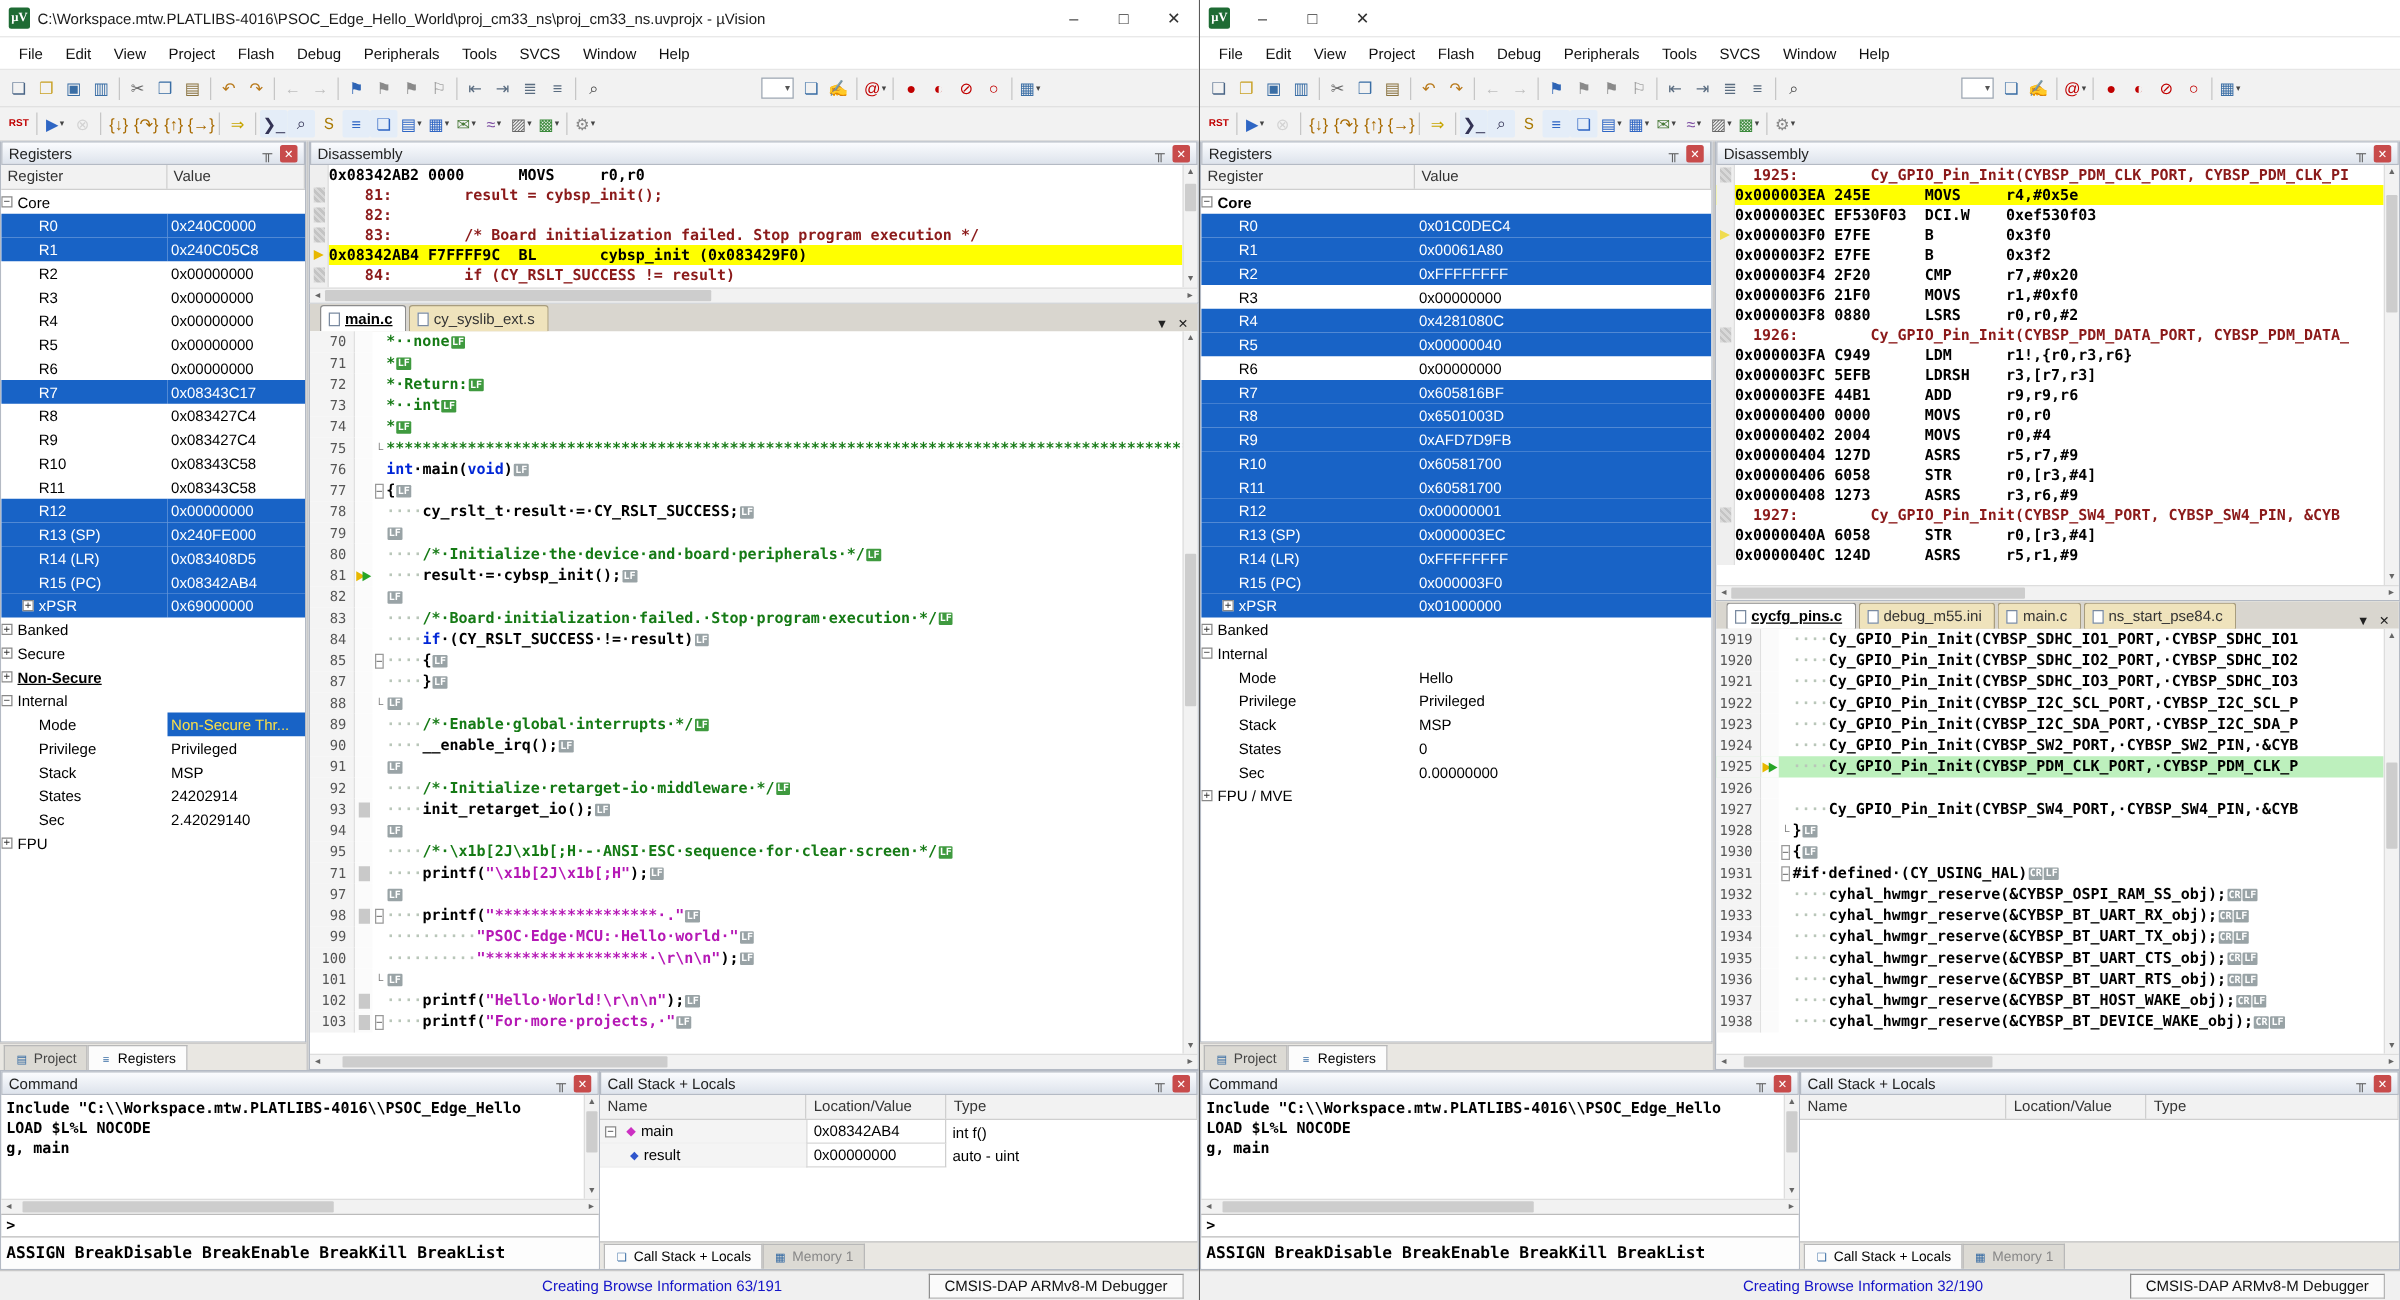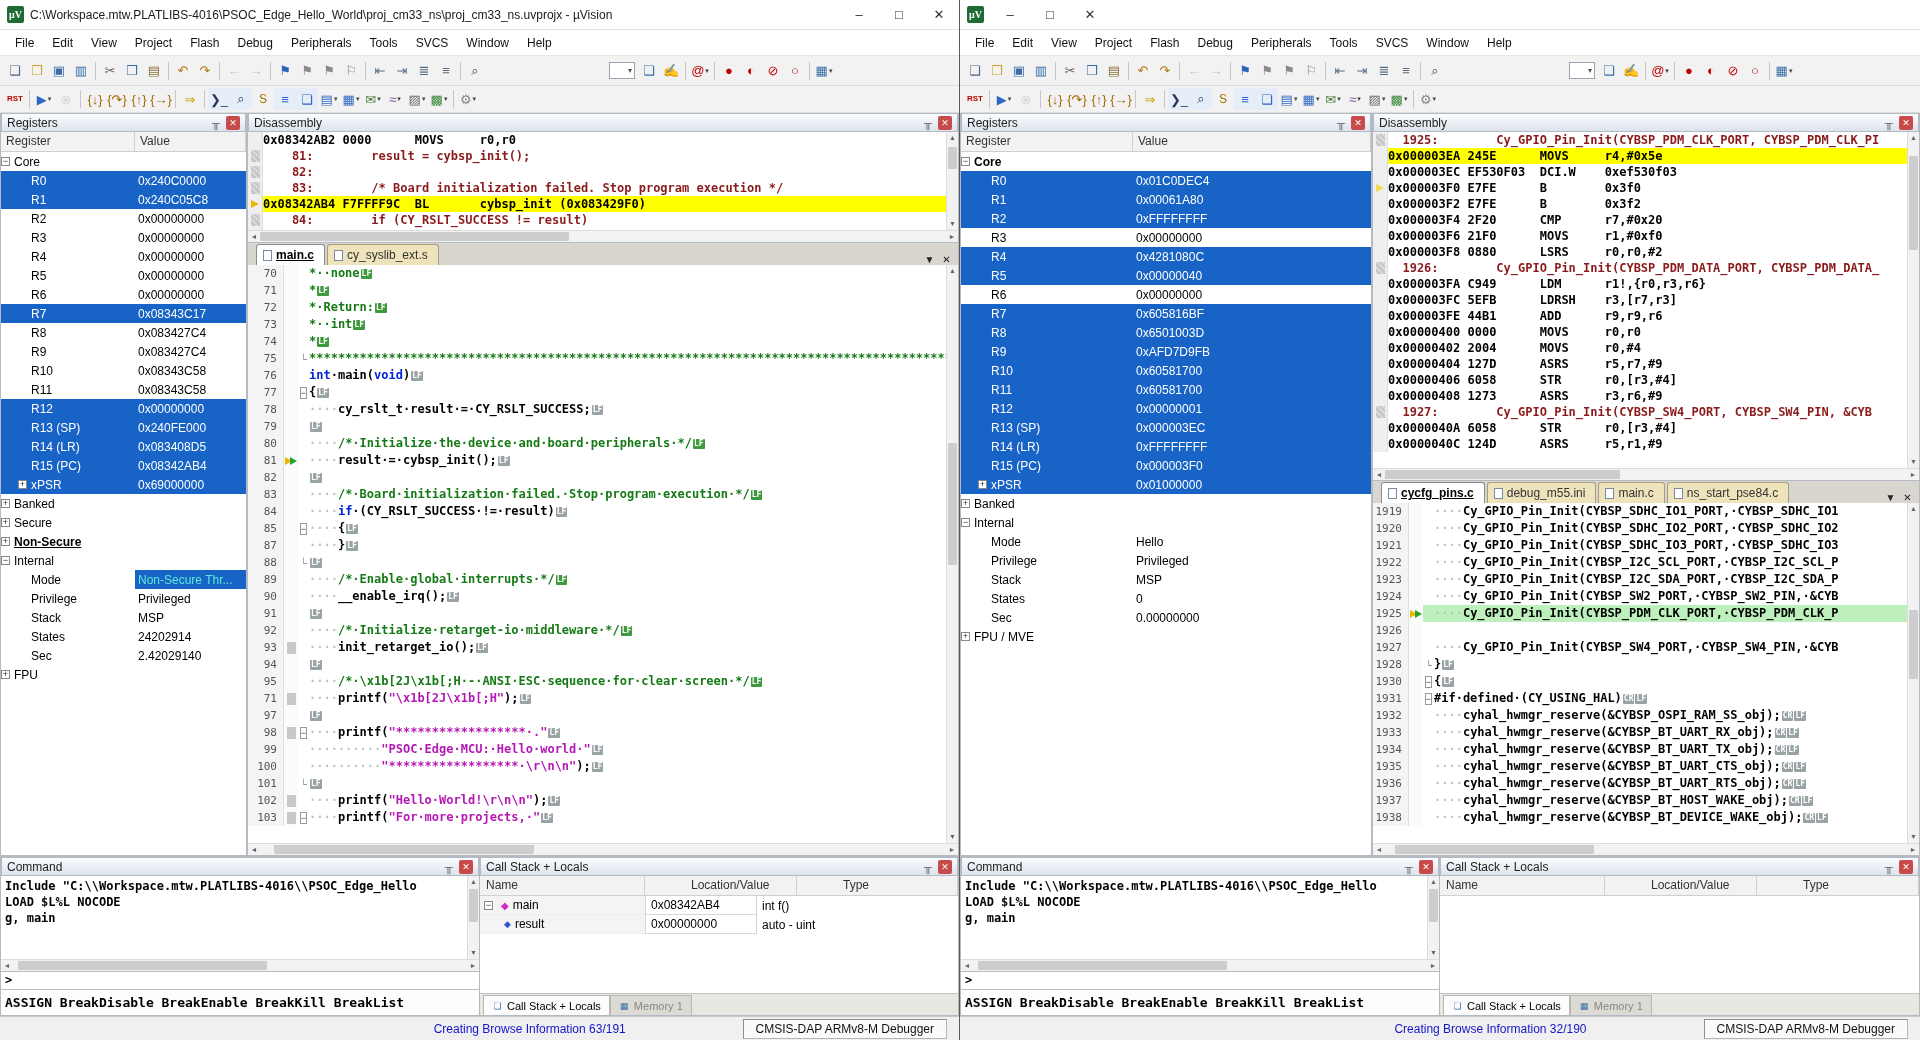--- a/index.html
+++ b/index.html
@@ -32,30 +32,30 @@
 
   
   .phead { height:19px; background:linear-gradient(#fbfcfe,#dde3ec); border:1px solid #b4bac4; display:flex; align-items:center; padding:0 5px; flex:none; }
   .phead .ptitle { font-size:12px; color:#222; flex:1; white-space:nowrap; overflow:hidden; }
   .pin { width:14px; height:14px; display:flex; align-items:center; justify-content:center; color:#555; font-size:11px; }
   .pclose { width:14px; height:14px; background:#c84b4b; color:#fff; font-size:9px; display:flex; align-items:center; justify-content:center; border-radius:2px; margin-left:3px; }
 
   .main { flex:1; display:flex; min-height:0; background:#e8e8e8; }
 
   
-  .leftcol { display:flex; flex-direction:row; border-right:2px solid #c9c9c9; flex:none; background:#f0f0f0; }
+  .leftcol { display:flex; flex-direction:column; border-right:2px solid #c9c9c9; flex:none; background:#f0f0f0; }
   .regpanel { flex:1; display:flex; flex-direction:column; min-height:0; border:1px solid #b4bac4; border-top:none; background:#fff; }
   .regheadrow { display:flex; height:20px; background:#f2f2f2; border-bottom:1px solid #cfcfcf; flex:none; }
   .regheadrow .hc { font-size:12px; color:#333; padding:2px 5px; border-right:1px solid #cfcfcf; }
   .regrows { flex:1; overflow:hidden; background:#fff; }
   .rrow { display:flex; height:19px; align-items:center; font-size:12px; color:#000; }
   .rname { display:flex; align-items:center; white-space:nowrap; overflow:hidden; height:100%; }
   .rval  { white-space:nowrap; overflow:hidden; height:100%; display:flex; align-items:center; padding-left:3px; }
   .rrow.sel .rname, .rrow.sel .rval { background:#1863c6; color:#fff; }
-  .rrow.vsel .rval { background:#1863c6; color:#5eead4; }
+  .rrow.vsel .rval { background:#1863c6; color:#fde047; }
   .expbox { width:9px; height:9px; border:1px solid #888; background:#fff; font-size:9px; line-height:7px; text-align:center; color:#333; margin-right:4px; flex:none; }
   .treepad { flex:none; }
 
   .paneltabs { height:22px; background:#e9e7e2; display:flex; align-items:flex-end; padding-left:3px; border-top:1px solid #c2c2c2; flex:none; }
   .ptab { display:flex; align-items:center; gap:4px; font-size:11px; color:#444; background:#dcdad4; border:1px solid #b8b8b8; border-bottom:none; padding:2px 8px; height:20px; }
   .ptab.active { background:#fcfcfc; color:#000; }
   .mini-ico { width:11px; height:11px; display:flex; align-items:center; justify-content:center; font-size:9px; color:#3a6ea5; }
 
   
   .codecol { flex:1; display:flex; flex-direction:column; min-width:0; }
@@ -110,21 +110,21 @@
 
   
   .bottomrow { height:160px; display:flex; flex:none; background:#e8e8e8; }
   .cmdpanel { width:480px; flex:none; display:flex; flex-direction:column; border:1px solid #b4bac4; background:#fff; }
   .cmdcontent { flex:1; display:flex; min-height:0; }
   .cmdlines { flex:1; overflow:hidden; padding:2px 4px; font-family:"DejaVu Sans Mono","Liberation Mono",monospace; font-size:12px; font-weight:bold; line-height:16px; white-space:pre; color:#000; }
   .cmdprompt { height:18px; border-top:1px solid #bbb; font-family:"DejaVu Sans Mono",monospace; font-size:12px; font-weight:bold; padding:1px 4px; flex:none; }
   .cmdhint { height:26px; border-top:1px solid #bbb; background:#fdfdfd; font-family:"DejaVu Sans Mono","Liberation Mono",monospace; font-size:13px; font-weight:bold; display:flex; align-items:center; padding:0 4px; flex:none; white-space:pre; overflow:hidden; }
   .cspanel { flex:1; display:flex; flex-direction:column; border:1px solid #b4bac4; border-left:none; background:#fff; min-width:0; }
   .cstable { flex:1; overflow:hidden; display:flex; flex-direction:column; }
-  .csheadrow { display:flex; height:20px; background:#f2f2f2; border-bottom:1px solid #cfcfcf; flex:none;gap:40px; }
+  .csheadrow { display:flex; height:20px; background:#f2f2f2; border-bottom:1px solid #cfcfcf; flex:none; }
   .csheadrow .hc { font-size:12px; color:#333; padding:2px 6px; border-right:1px solid #cfcfcf; }
   .csrow { display:flex; height:19px; align-items:center; font-size:12px; }
   .cs-name { display:flex; align-items:center; overflow:hidden; white-space:nowrap; background:#f4f4f4; height:100%; border-bottom:1px solid #eee; }
   .cs-cell { height:100%; display:flex; align-items:center; padding:0 5px; border:1px solid #d8d8d8; border-top:none; border-right-color:#cfcfcf; overflow:hidden; white-space:nowrap; }
   .dia { font-size:10px; margin:0 4px; }
   .dia.fn { color:#cc2fc2; } .dia.loc { color:#2f55cc; font-size:9px; }
 
   
   .statusbar { height:24px; background:#f0f0f0; border-top:1px solid #c8c8c8; display:flex; align-items:center; flex:none; font-size:12px; }
   .sb-fill { flex:1.3; } .sb-gap { flex:0.35; }

